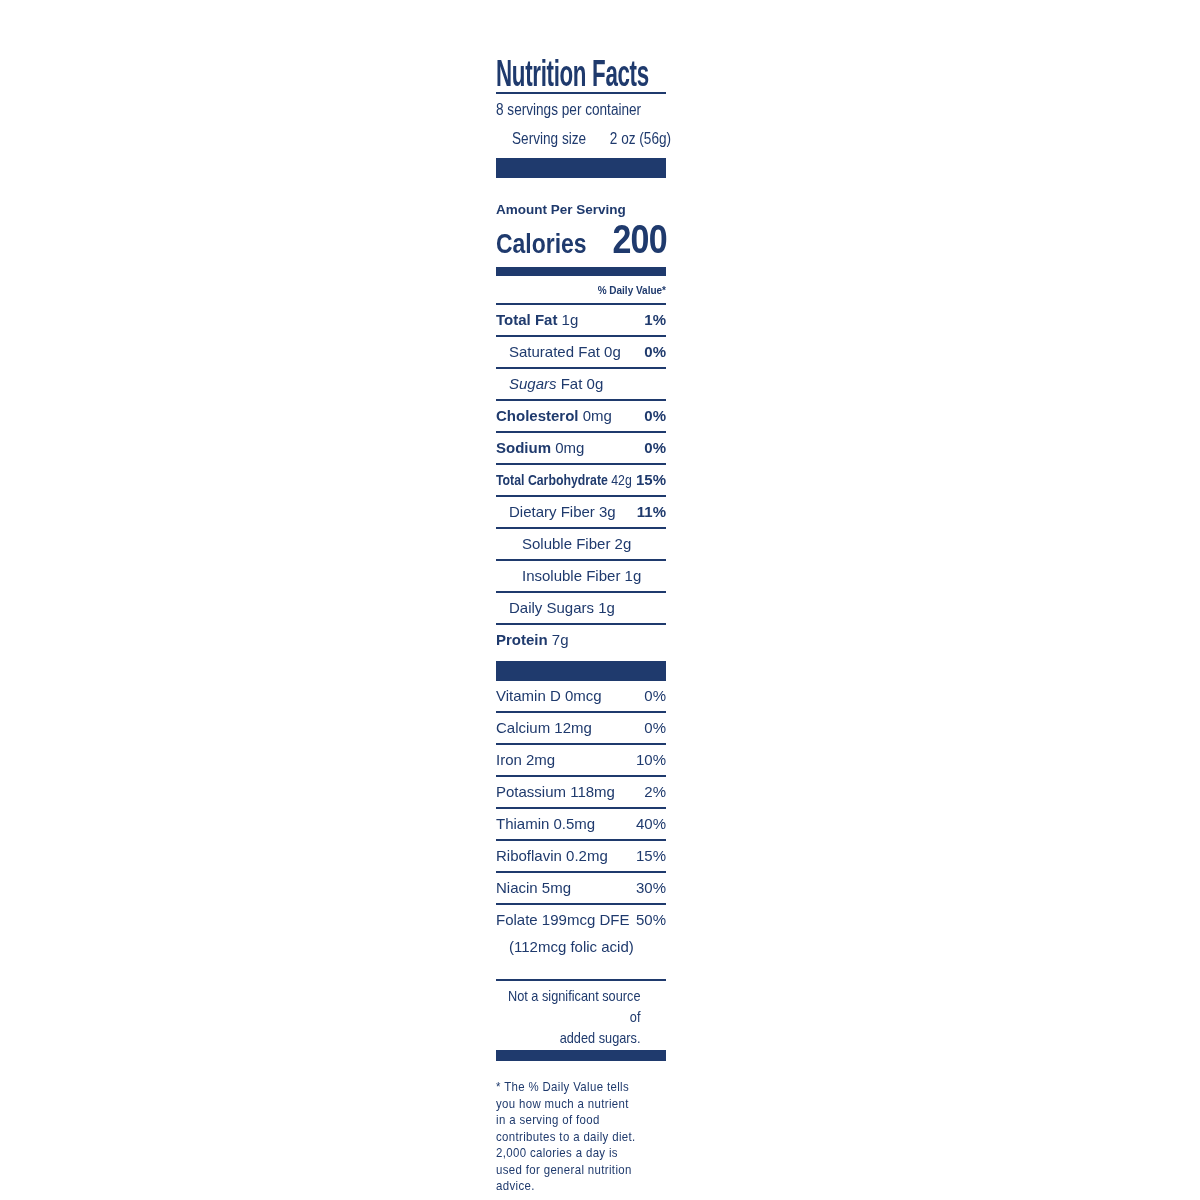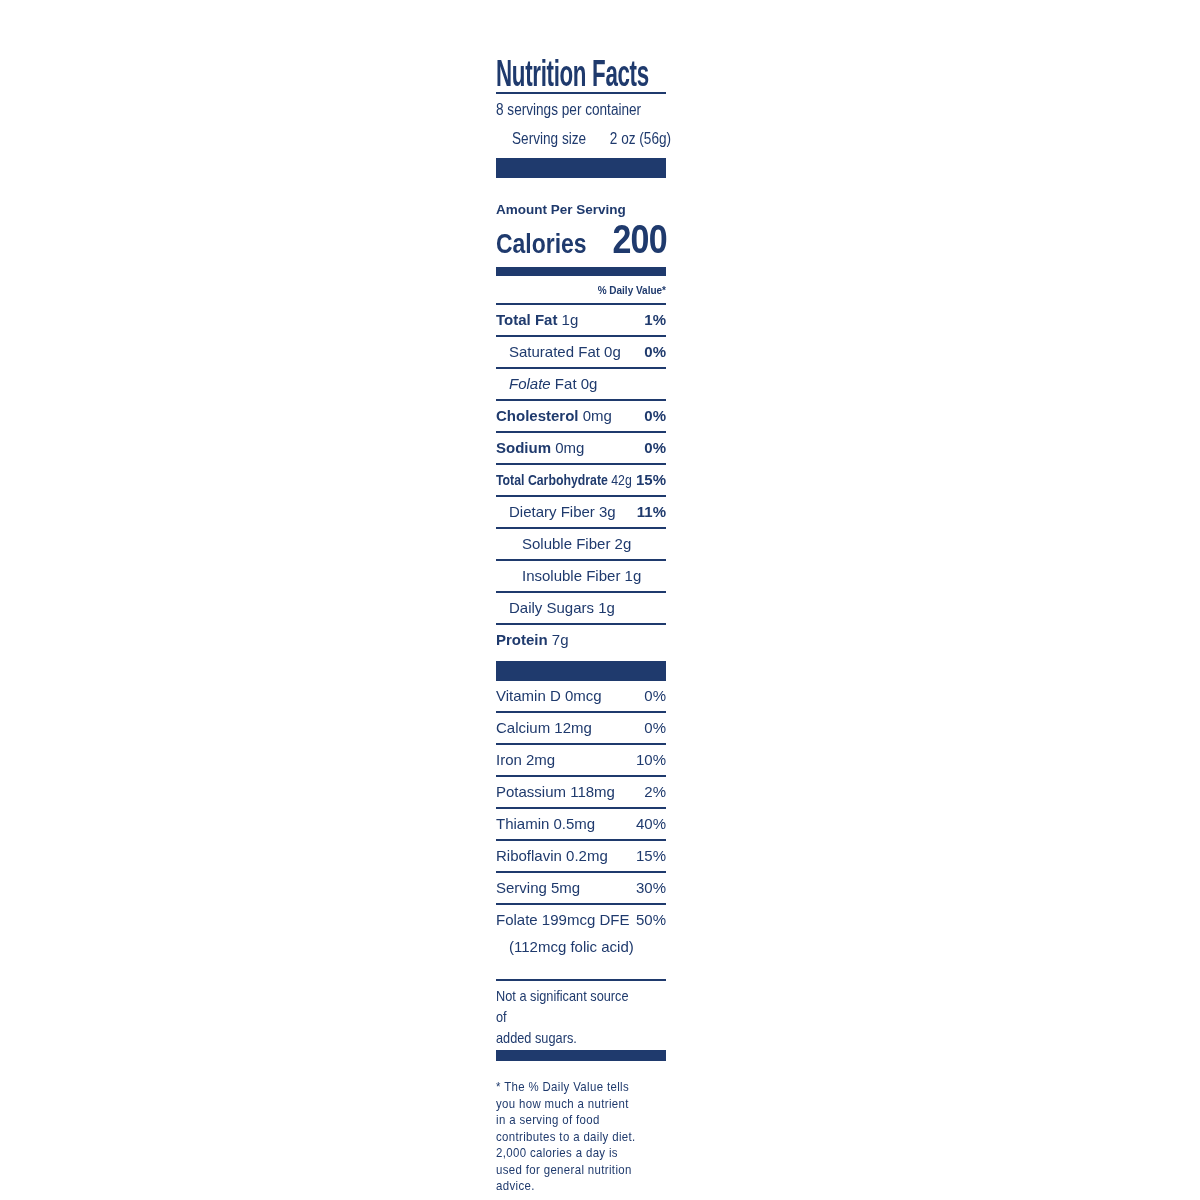--- a/index.html
+++ b/index.html
@@ -47,21 +47,21 @@
   .micro .row:first-child { border-top: none; }
   .row .nm { white-space: nowrap; }
   .row.ind1 { padding-left: 13px; }
   .row.ind2 { padding-left: 26px; }
   .row .dv { position: absolute; right: 0; top: 0; line-height: 30px; }
   .row .dv.bold { font-weight: bold; }
   .row .sub { line-height: 24px; padding-left: 13px; padding-bottom: 20px; }
   .row b { font-weight: bold; }
   .row i { font-style: italic; }
 
-  .notsig { border-top: 2px solid var(--navy); padding-top: 4px; font-size: 15px; line-height: 21px; }
+  .notsig { border-top: 2px solid var(--navy); padding-top: 4px; font-size: 15px; line-height: 21px; text-align: right; }
   .footnote { margin-top: 18px; font-size: 13px; line-height: 16.5px; letter-spacing: .4px; }
 </style>
 </head>
 <body>
 
 <div class="nf-label">
 
   <div class="title-wrap">
     <span class="title sx62">Nutrition Facts</span>
   </div>
@@ -86,41 +86,41 @@
     <span class="cal-value sxr85">200</span>
   </div>
 
   <div class="bar bar2"></div>
 
   <div class="dvh">% Daily Value*</div>
 
   <div class="rows macro" id="nutrient-rows">
       <div class="row"><span class="nm"><b>Total Fat</b> 1g</span><span class="dv bold">1%</span></div>
       <div class="row ind1"><span class="nm">Saturated Fat 0g</span><span class="dv bold">0%</span></div>
-      <div class="row ind1"><span class="nm"><i>Folate</i> Fat 0g</span></div>
+      <div class="row ind1"><span class="nm"><i>Sugars</i> Fat 0g</span></div>
       <div class="row"><span class="nm"><b>Cholesterol</b> 0mg</span><span class="dv bold">0%</span></div>
       <div class="row"><span class="nm"><b>Sodium</b> 0mg</span><span class="dv bold">0%</span></div>
       <div class="row"><span class="nm sx82"><b>Total Carbohydrate</b> 42g</span><span class="dv bold">15%</span></div>
       <div class="row ind1"><span class="nm">Dietary Fiber 3g</span><span class="dv bold">11%</span></div>
       <div class="row ind2"><span class="nm">Soluble Fiber 2g</span></div>
       <div class="row ind2"><span class="nm">Insoluble Fiber 1g</span></div>
       <div class="row ind1"><span class="nm">Daily Sugars 1g</span></div>
       <div class="row"><span class="nm"><b>Protein</b> 7g</span></div>
     </div>
 
   <div class="bar bar3"></div>
 
   <div class="rows micro" id="micro-rows">
       <div class="row"><span class="nm">Vitamin D 0mcg</span><span class="dv">0%</span></div>
       <div class="row"><span class="nm">Calcium 12mg</span><span class="dv">0%</span></div>
       <div class="row"><span class="nm">Iron 2mg</span><span class="dv">10%</span></div>
       <div class="row"><span class="nm">Potassium 118mg</span><span class="dv">2%</span></div>
       <div class="row"><span class="nm">Thiamin 0.5mg</span><span class="dv">40%</span></div>
       <div class="row"><span class="nm">Riboflavin 0.2mg</span><span class="dv">15%</span></div>
-      <div class="row"><span class="nm">Serving 5mg</span><span class="dv">30%</span></div>
+      <div class="row"><span class="nm">Niacin 5mg</span><span class="dv">30%</span></div>
       <div class="row"><span class="nm">Folate 199mcg DFE</span><span class="dv">50%</span><div class="sub">(112mcg folic acid)</div></div>
     </div>
 
   <div class="notsig">
     <div class="blk85" id="notsig-lines">
         <div>Not a significant source of</div>
         <div>added sugars.</div>
       </div>
   </div>
 

